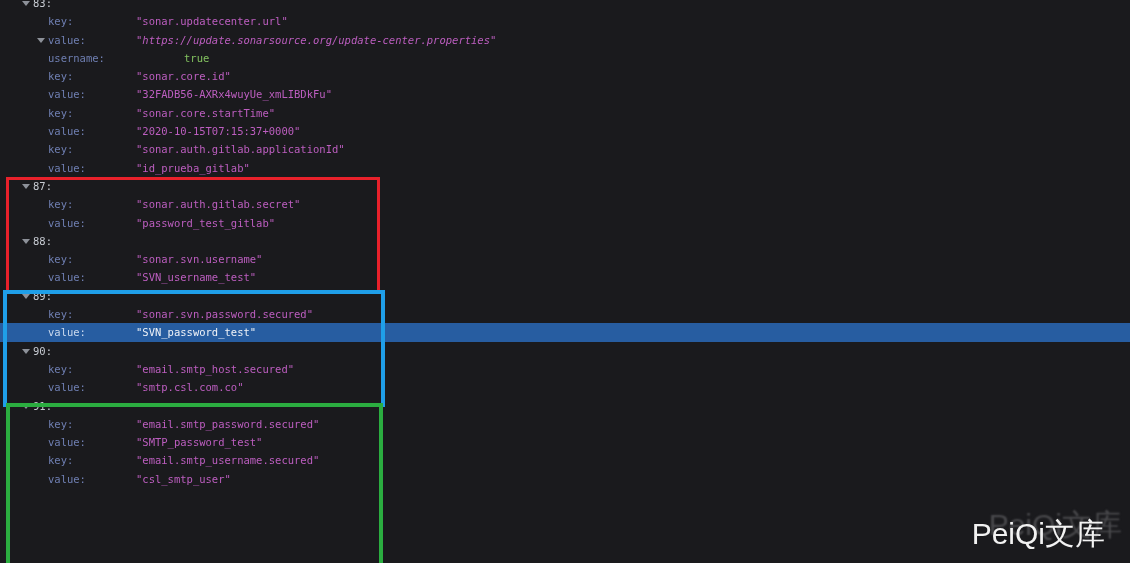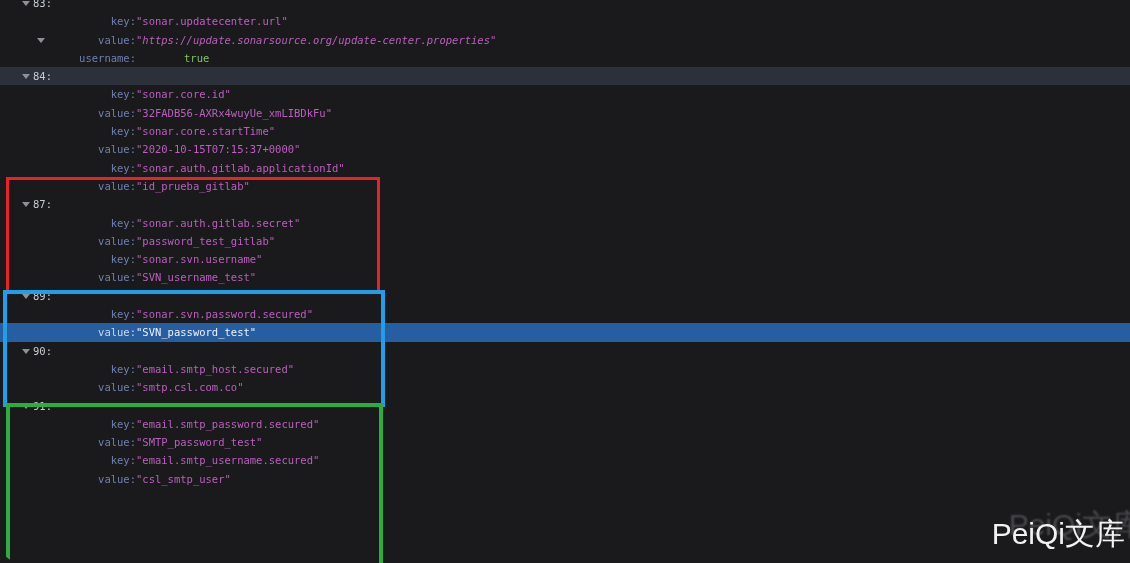--- a/index.html
+++ b/index.html
@@ -1,81 +1,81 @@
 <!DOCTYPE html>
 <html style="--c-label: #6f7fb2; --c-string: #bd5ec0; --c-bool: #83c25f; --c-index: #c7cbd2; --c-hover: #2b303b; --c-selected: #275da1;"><head>
 <meta charset="utf-8">
 <style>
   html,body { margin:0; padding:0; }
   body {
     width:1130px; height:563px; overflow:hidden; position:relative;
     background:#1a1a1d;
     font-family:"DejaVu Sans Mono", monospace;
   }
-  .stage { position:absolute; inset:0; overflow:hidden;border-radius:21px; }
+  .stage { position:absolute; inset:0; overflow:hidden; }
 
   
   .rows { position:absolute; top:-6px; left:0; width:100%; z-index:1; }
   .row {
     height:18.3px; display:flex; align-items:center;
     font-size:10.5px; line-height:18.3px; white-space:pre;
   }
   .row.index { padding-left:22px; }
   .row.prop  { padding-left:48px; }
   .row.prop.has-exp { padding-left:37px; }
   .exp {
     width:0; height:0; flex:0 0 auto;
     border-left:4px solid transparent; border-right:4px solid transparent;
     border-top:5px solid #8d9199; margin-right:3px; margin-top:1px;
   }
   .label { color:var(--c-label,#6f7fb2); }
   .row.index .label { color:var(--c-index,#c7cbd2); }
-  .row.prop .label { display:inline-block; width:88px; flex:0 0 auto;text-align:right; }
+  .row.prop .label { display:inline-block; width:88px; flex:0 0 auto; }
   .val.string { color:var(--c-string,#bd5ec0); }
   .val.link { font-style:italic; }
   .val.boolean { color:var(--c-bool,#83c25f);margin-left:48px; }
   .row.hover { background:var(--c-hover,#2b303b); }
   .row.selected { background:var(--c-selected,#275da1); }
   .row.selected .label { color:#c9d9ee; }
   .row.selected .val, .row.selected .val.string { color:#f0f3f8; }
 
   
   .anno { position:absolute; z-index:5; pointer-events:none; border-style:solid; background:transparent; }
   .anno.red   { left:6px;  top:177px; width:368px; height:110px; border-width:3px; }
   .anno.blue  { left:3px;  top:290px; width:374px; height:109px; border-width:4px; }
   .anno.green { left:6px;  top:403px; width:369px; height:157px; border-width:4px; }
 
   
   .watermark {
-    position:absolute; right:5px; bottom:8px; z-index:6;
+    position:absolute; right:25px; bottom:8px; z-index:6;
     font-family:"Liberation Sans", sans-serif;
     font-size:30px; color:#f2f2f2;
     text-shadow:17px -9px 2px #4a4a4d;
     pointer-events:none;
   }
 </style>
 </head>
 <body style="background: rgb(26, 26, 29);">
 
 <div class="stage">
   <div class="rows">
       <div class="row index"><span class="exp"></span><span class="label">83:</span></div>
       <div class="row prop"><span class="label">key:</span><span class="val string">"sonar.updatecenter.url"</span></div>
       <div class="row prop has-exp"><span class="exp"></span><span class="label">value:</span><span class="val string link">"https://update.sonarsource.org/update-center.properties"</span></div>
       <div class="row prop"><span class="label">username:</span><span class="val boolean">true</span></div>
-      <div class="row index hover"><span class="exp"></span><span class="label">84:</span></div>
       <div class="row prop"><span class="label">key:</span><span class="val string">"sonar.core.id"</span></div>
       <div class="row prop"><span class="label">value:</span><span class="val string">"32FADB56-AXRx4wuyUe_xmLIBDkFu"</span></div>
       <div class="row prop"><span class="label">key:</span><span class="val string">"sonar.core.startTime"</span></div>
       <div class="row prop"><span class="label">value:</span><span class="val string">"2020-10-15T07:15:37+0000"</span></div>
       <div class="row prop"><span class="label">key:</span><span class="val string">"sonar.auth.gitlab.applicationId"</span></div>
       <div class="row prop"><span class="label">value:</span><span class="val string">"id_prueba_gitlab"</span></div>
       <div class="row index"><span class="exp"></span><span class="label">87:</span></div>
       <div class="row prop"><span class="label">key:</span><span class="val string">"sonar.auth.gitlab.secret"</span></div>
       <div class="row prop"><span class="label">value:</span><span class="val string">"password_test_gitlab"</span></div>
+      <div class="row index"><span class="exp"></span><span class="label">88:</span></div>
       <div class="row prop"><span class="label">key:</span><span class="val string">"sonar.svn.username"</span></div>
       <div class="row prop"><span class="label">value:</span><span class="val string">"SVN_username_test"</span></div>
       <div class="row index"><span class="exp"></span><span class="label">89:</span></div>
       <div class="row prop"><span class="label">key:</span><span class="val string">"sonar.svn.password.secured"</span></div>
       <div class="row prop selected"><span class="label">value:</span><span class="val string">"SVN_password_test"</span></div>
       <div class="row index"><span class="exp"></span><span class="label">90:</span></div>
       <div class="row prop"><span class="label">key:</span><span class="val string">"email.smtp_host.secured"</span></div>
       <div class="row prop"><span class="label">value:</span><span class="val string">"smtp.csl.com.co"</span></div>
       <div class="row index"><span class="exp"></span><span class="label">91:</span></div>
       <div class="row prop"><span class="label">key:</span><span class="val string">"email.smtp_password.secured"</span></div>

